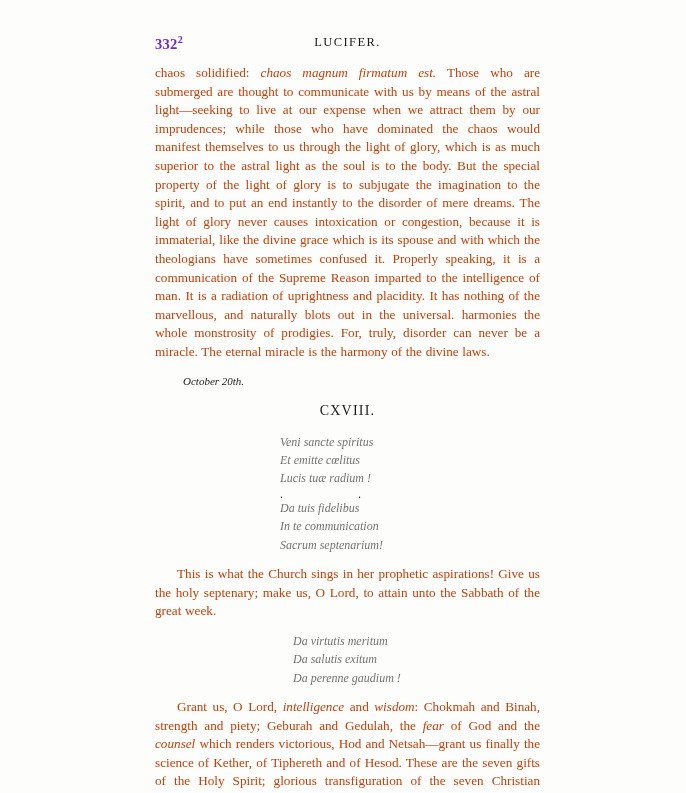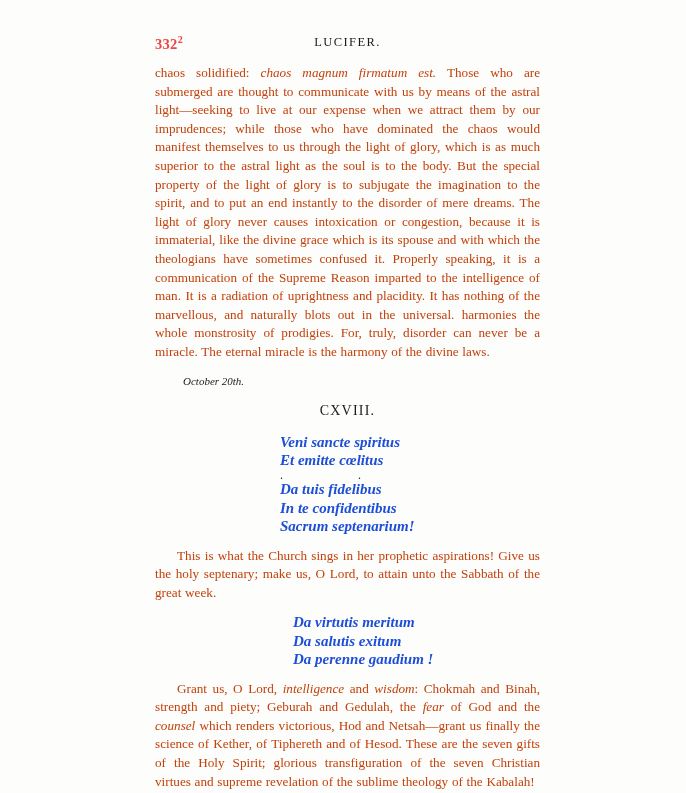--- a/index.html
+++ b/index.html
@@ -33,21 +33,21 @@
     height: 24px;
     margin-bottom: 6px;
   }
   .folio {
     position: absolute;
     left: 0;
     top: 0;
     font-size: 14.5px;
     font-weight: bold;
     letter-spacing: 0.3px;
-    color: #ef4444;
+    color: #6d28d9;
   }
   .folio sup {
     font-size: 10px;
     vertical-align: super;
   }
   .running-head {
     position: absolute;
     left: 0;
     right: 0;
     top: 1px;
@@ -81,25 +81,24 @@
     text-align: center;
     font-size: 14px;
     letter-spacing: 1.2px;
     margin-top: 16px;
     margin-bottom: 14px;
     color: #1b1b1b;
   }
   .verse-block {
     margin: 0 0 0 0;
     padding-left: 125px;
-    font-size: 15px;
+    font-size: 12px;
     line-height: 18.4px;
     font-style: italic;
-    color: #1d4ed8;
-    font-weight: bold;
+    color: #737373;
   }
   .verse-line {
     white-space: nowrap;
   }
   .verse-gap {
     height: 11px;
     position: relative;
     padding-left: 125px;
   }
   .dots {
@@ -132,29 +131,30 @@
 
     <p class="body-text"><span>chaos solidified: </span><i>chaos magnum firmatum est.</i><span> Those who are submerged are thought to communicate with us by means of the astral light—seeking to live at our expense when we attract them by our imprudences; while those who have dominated the chaos would manifest themselves to us through the light of glory, which is as much superior to the astral light as the soul is to the body.  But the special property of the light of glory is to subjugate the imagination to the spirit, and to put an end instantly to the disorder of mere dreams. The light of glory never causes intoxication or congestion, because it is immaterial, like the divine grace which is its spouse and with which the theologians have sometimes confused it.  Properly speaking, it is a communication of the Supreme Reason imparted to the intelligence of man.  It is a radiation of uprightness and placidity.  It has nothing of the marvellous, and naturally blots out in the universal. harmonies the whole monstrosity of prodigies.  For, truly, disorder can never be a miracle.  The eternal miracle is the harmony of the divine laws.</span></p>
 
     <div class="date-line">October 20th.</div>
 
     <div class="chapter-number">CXVIII.</div>
 
     <div class="verse-block">
       <div class="verse-line">Veni sancte spiritus</div>
       <div class="verse-line">Et emitte cœlitus</div>
+      <div class="verse-line">Lucis tuæ radium !</div>
     </div>
 
     <div class="verse-gap">
       <span class="dots">. .</span>
     </div>
 
     <div class="verse-block">
       <div class="verse-line">Da tuis fidelibus</div>
-      <div class="verse-line">In te confidentibus</div>
+      <div class="verse-line">In te communication</div>
       <div class="verse-line">Sacrum septenarium!</div>
     </div>
 
     <div class="para-gap-sm"></div>
 
     <p class="body-text indent">This is what the Church sings in her prophetic aspirations!  Give us the holy septenary; make us, O Lord, to attain unto the Sabbath of the great week.</p>
 
     <div class="para-gap-sm"></div>
 
     <div class="verse-block block3">

